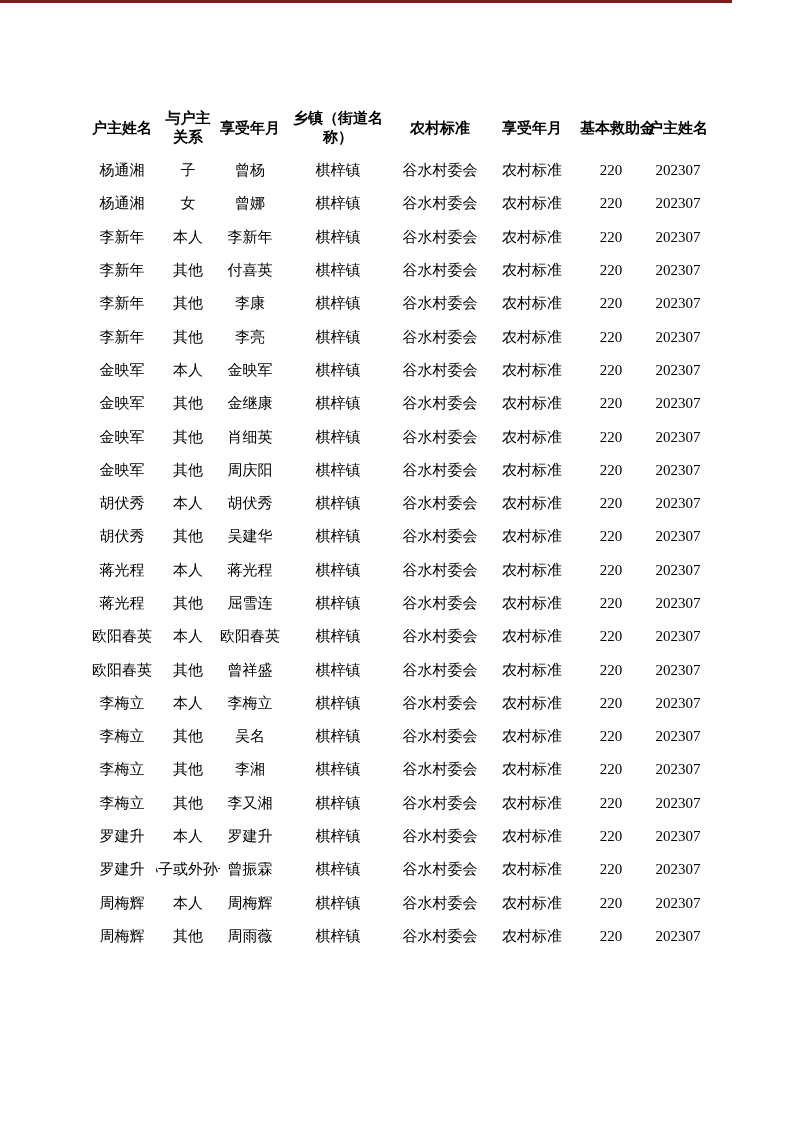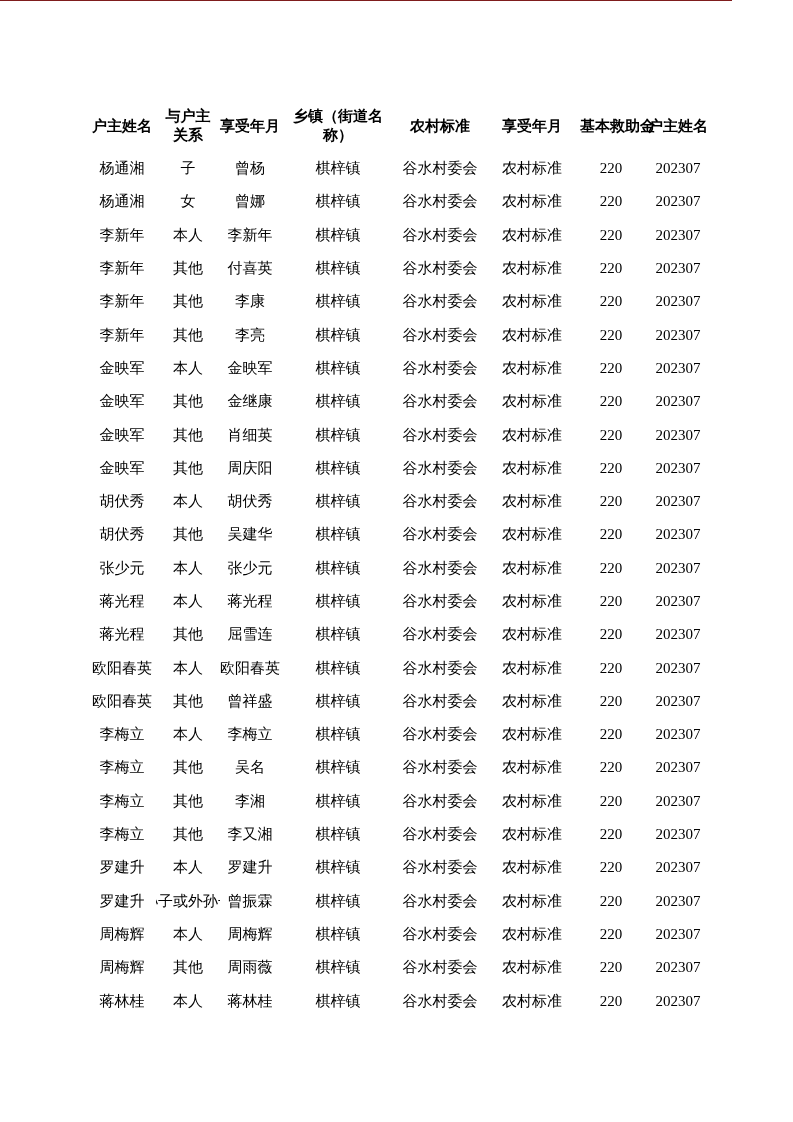--- a/index.html
+++ b/index.html
@@ -8,21 +8,21 @@
     background: #ffffff;
   }
   .page {
     position: relative;
     width: 732px;
     height: 1122px;
     background: #ffffff;
     color: #000000;
     font-family: "Liberation Serif", "DejaVu Serif", serif;
     overflow: hidden;
-    border-top: 1px solid #7f1d1d;
+    border-top: 3px solid #7f1d1d;
     box-sizing: border-box;
   }
   table.benefit-table {
     position: absolute;
     left: 88px;
     top: 99px;
     border-collapse: collapse;
     table-layout: fixed;
     width: 626px;
   }
@@ -203,30 +203,20 @@
           <td>胡伏秀</td>
           <td>其他</td>
           <td>吴建华</td>
           <td>棋梓镇</td>
           <td>谷水村委会</td>
           <td>农村标准</td>
           <td>220</td>
           <td>202307</td>
         </tr>
         <tr>
-          <td>张少元</td>
-          <td>本人</td>
-          <td>张少元</td>
-          <td>棋梓镇</td>
-          <td>谷水村委会</td>
-          <td>农村标准</td>
-          <td>220</td>
-          <td>202307</td>
-        </tr>
-        <tr>
           <td>蒋光程</td>
           <td>本人</td>
           <td>蒋光程</td>
           <td>棋梓镇</td>
           <td>谷水村委会</td>
           <td>农村标准</td>
           <td>220</td>
           <td>202307</td>
         </tr>
         <tr>
@@ -336,25 +326,15 @@
         <tr>
           <td>周梅辉</td>
           <td>其他</td>
           <td>周雨薇</td>
           <td>棋梓镇</td>
           <td>谷水村委会</td>
           <td>农村标准</td>
           <td>220</td>
           <td>202307</td>
         </tr>
-        <tr>
-          <td>蒋林桂</td>
-          <td>本人</td>
-          <td>蒋林桂</td>
-          <td>棋梓镇</td>
-          <td>谷水村委会</td>
-          <td>农村标准</td>
-          <td>220</td>
-          <td>202307</td>
-        </tr>
       </tbody>
   </table>
 </div>
 
 </body></html>

